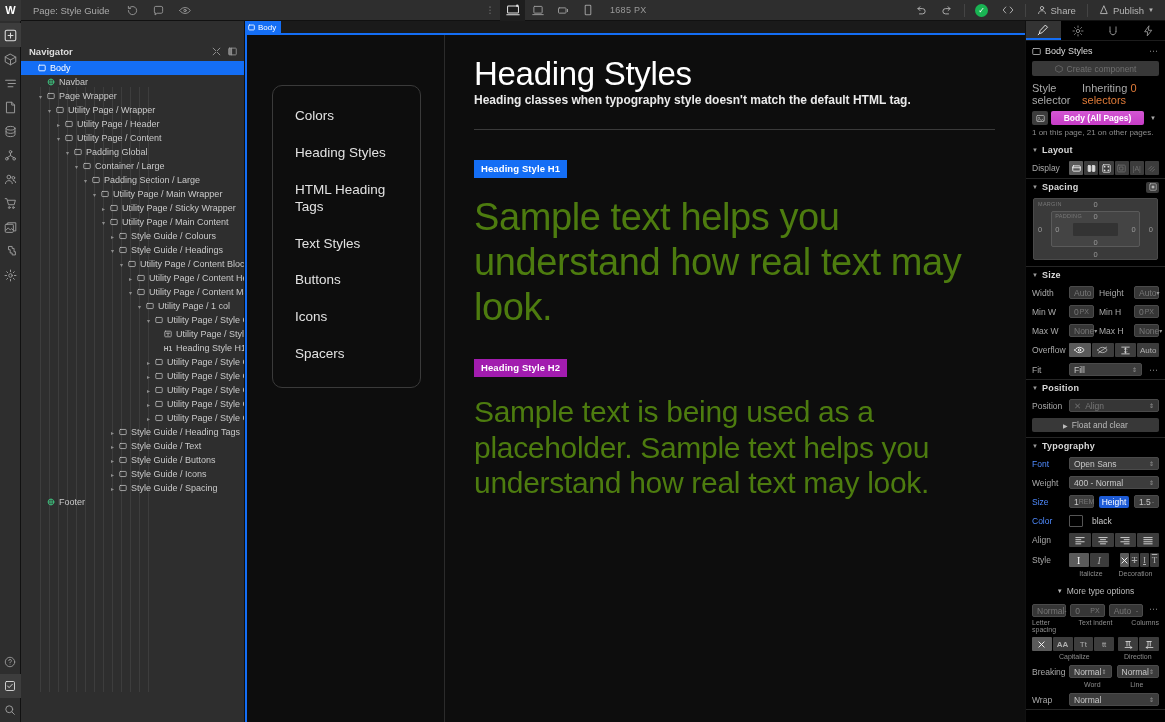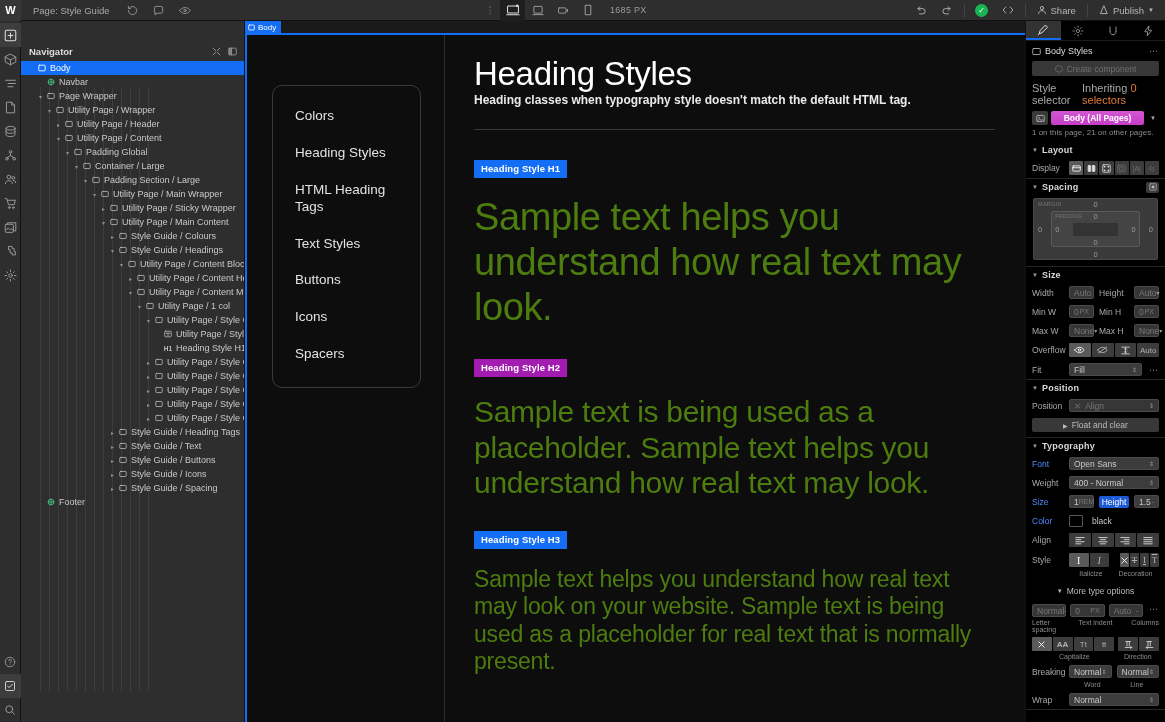--- a/index.html
+++ b/index.html
@@ -760,21 +760,20 @@
                 <a href="#">Spacers</a>
               </nav>
           </div>
           <div class="page-right">
             <div class="h1-title">Heading Styles</div>
             <div class="subtitle">Heading classes when typography style doesn't match the default HTML tag.</div>
             <div class="rule"></div>
             <div id="blocks">
                 <div class="blk"><div class="badge" style="background: rgb(20, 110, 245);">Heading Style H1</div><div class="samp s1">Sample text helps you understand how real text may look.</div></div>
                 <div class="blk"><div class="badge" style="background: #a21caf;">Heading Style H2</div><div class="samp s2">Sample text is being used as a placeholder. Sample text helps you understand how real text may look.</div></div>
-                <div class="blk"><div class="badge" style="background: rgb(20, 110, 245);">Heading Style H3</div><div class="samp s3">Sample text helps you understand how real text may look on your website. Sample text is being used as a placeholder for real text that is normally present.</div></div>
               </div>
           </div>
         </div>
       </div>
     </div>
 
     <div class="right">
       <div class="rtabs">
         <div class="rtab active">
           <svg width="12" height="12" viewBox="0 0 16 16" fill="none" stroke="#e8e8e8" stroke-width="1.3">

